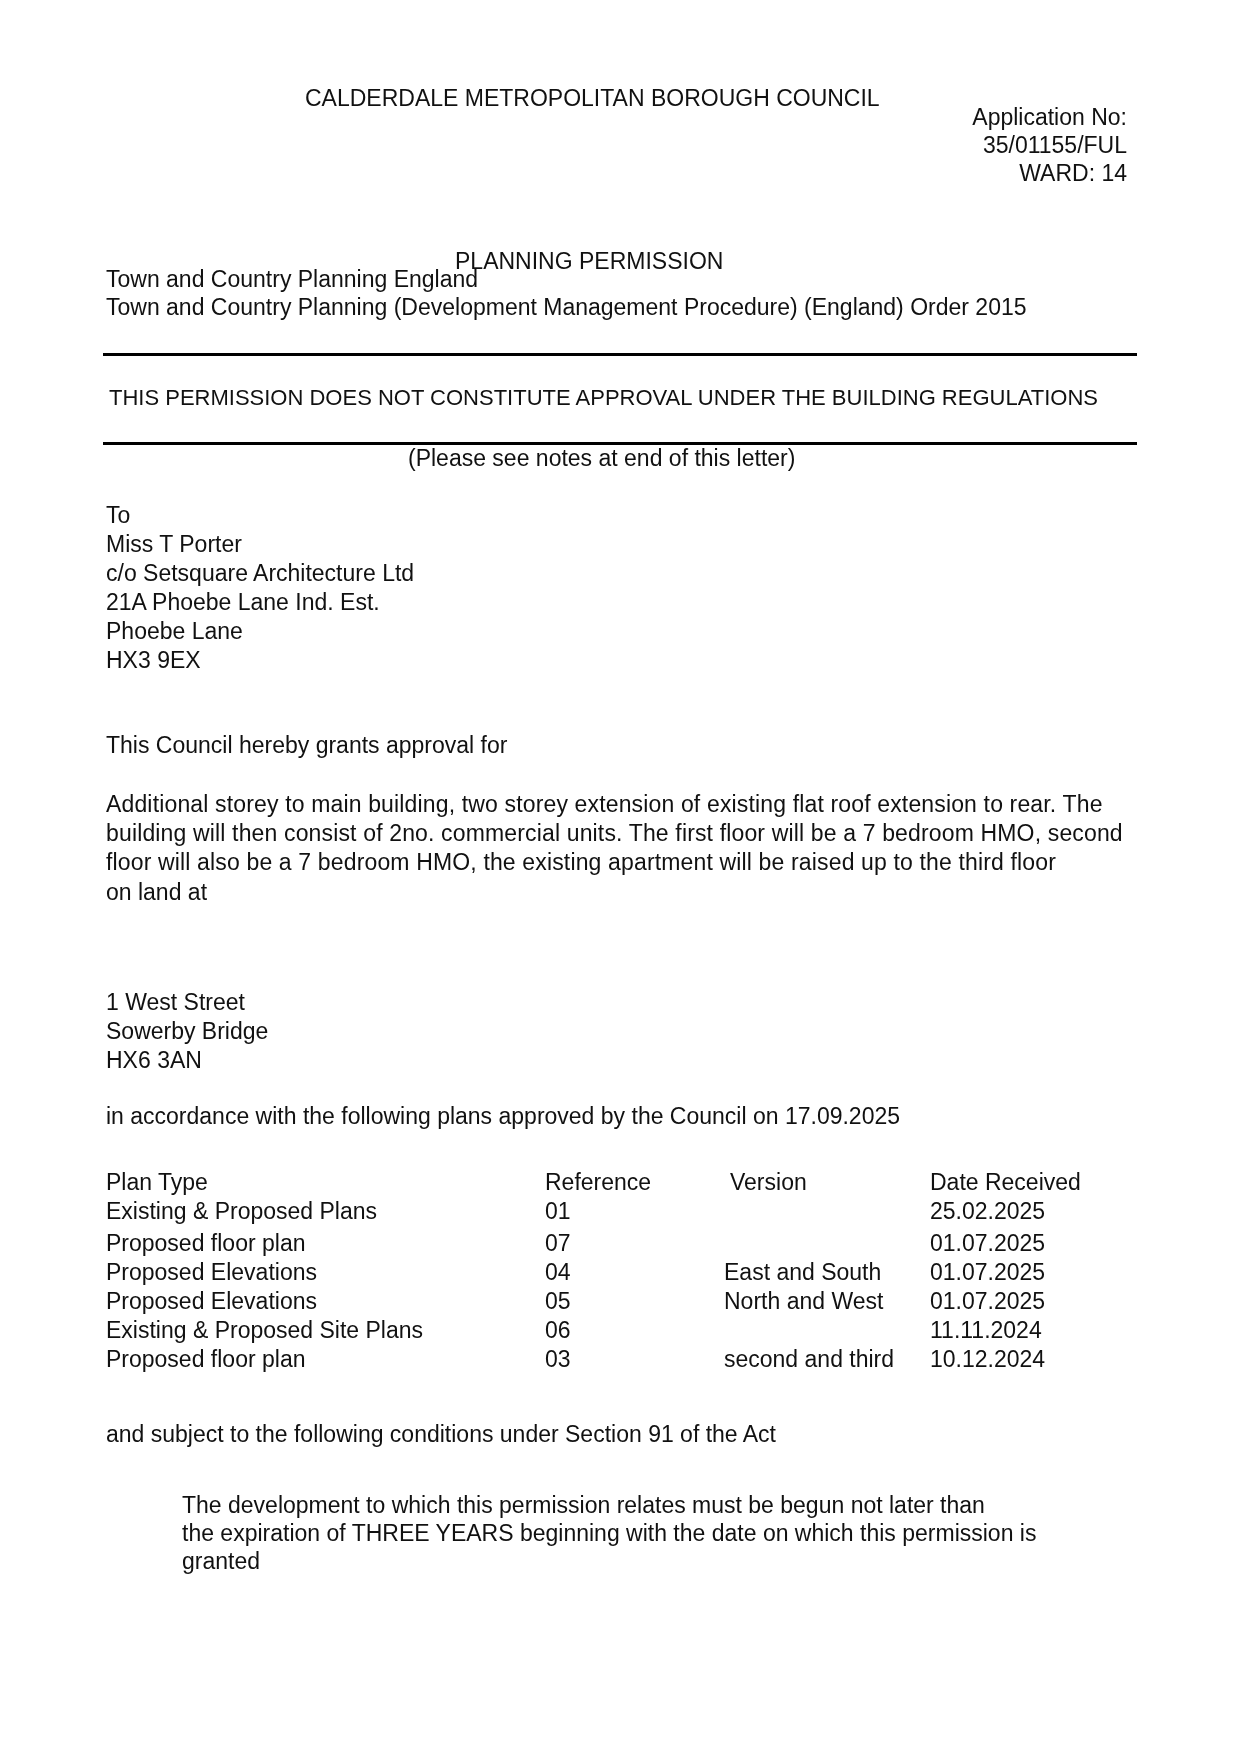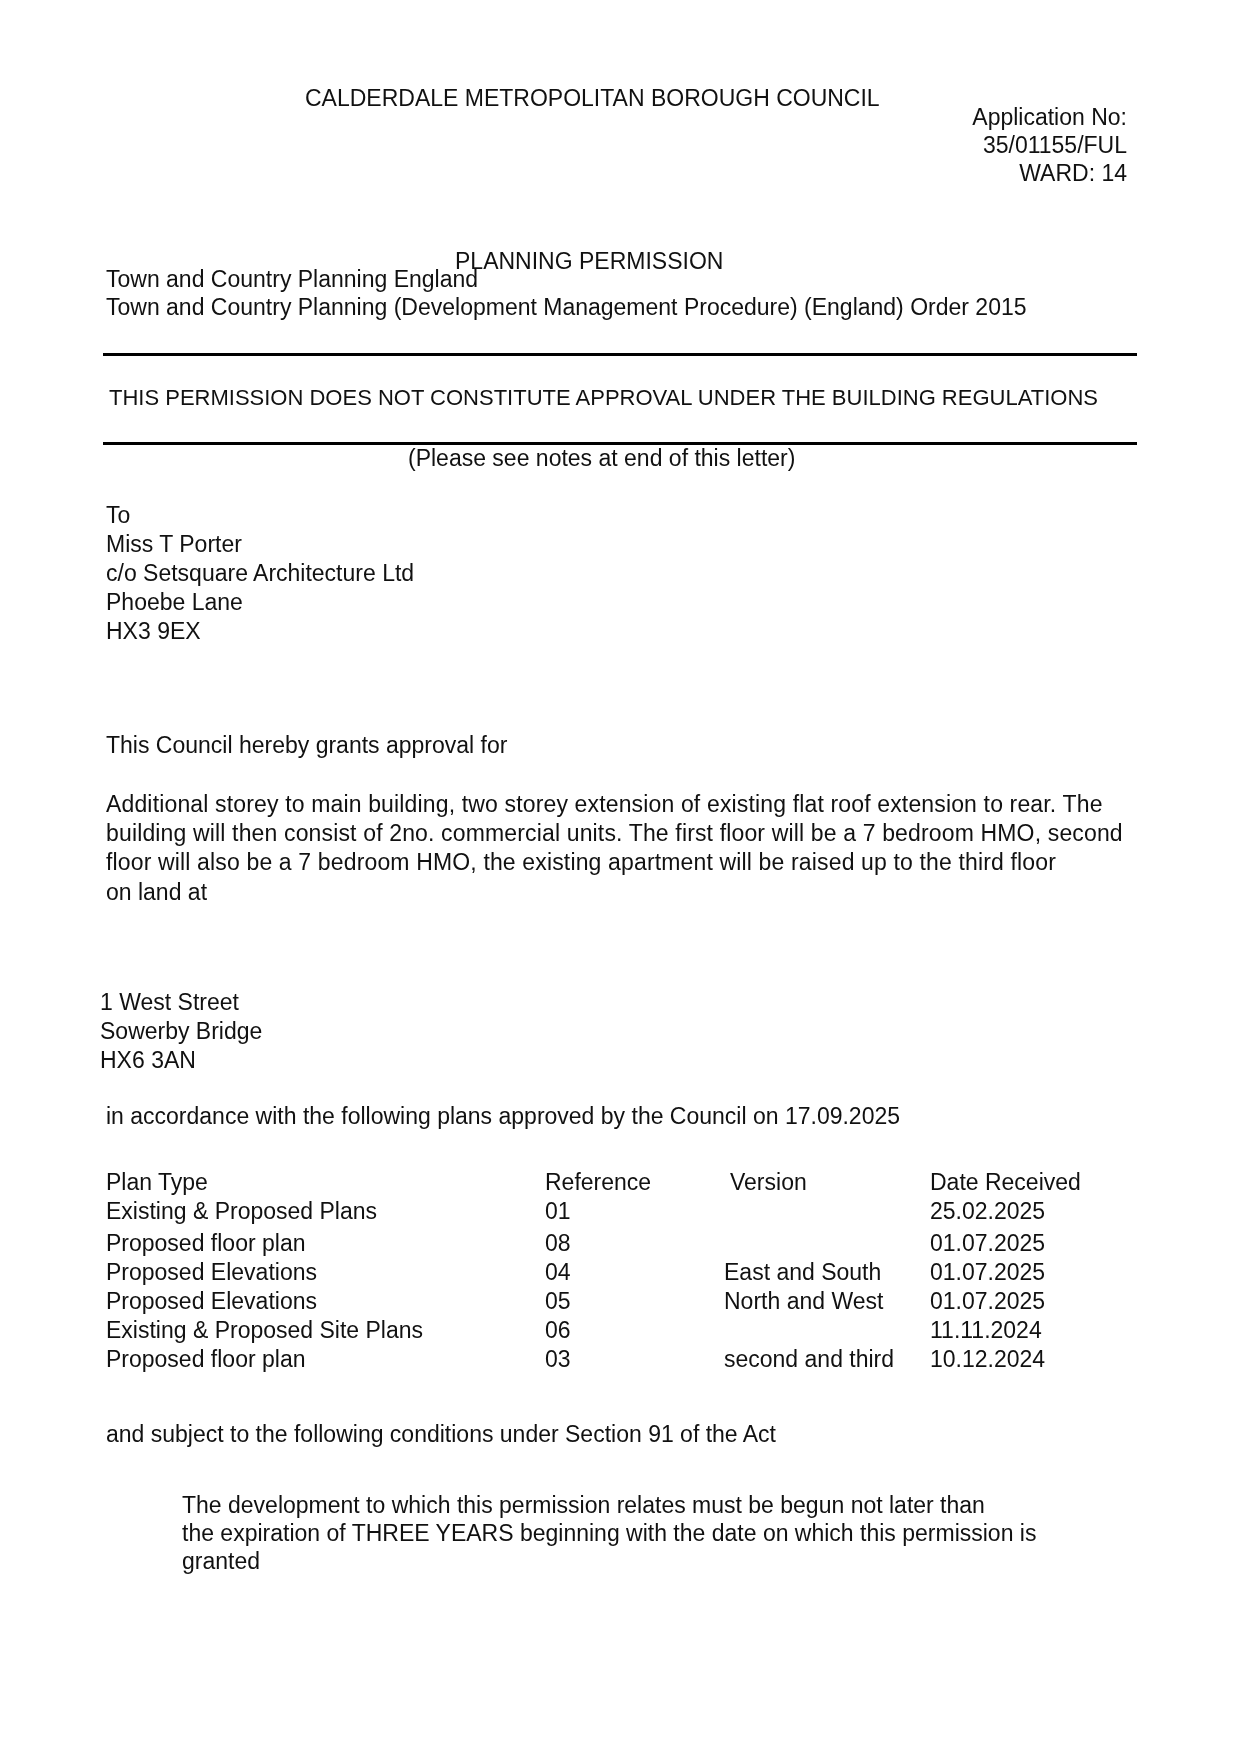--- a/index.html
+++ b/index.html
@@ -39,31 +39,32 @@
   <div class="rule" style="top:353px;"></div>
   <div class="abs" style="left:109px; top:384px; font-size:22px;">THIS PERMISSION DOES NOT CONSTITUTE APPROVAL UNDER THE BUILDING REGULATIONS</div>
   <div class="rule" style="top:442px;"></div>
 
   <div class="abs" style="left:408px; top:444px;">(Please see notes at end of this letter)</div>
 
   <div class="abs" style="left:106px; top:501px;">
     <span class="addr-line">To</span>
     <span class="addr-line">Miss T Porter</span>
     <span class="addr-line">c/o Setsquare Architecture Ltd</span>
+    <span class="addr-line">21A Phoebe Lane Ind. Est.</span>
     <span class="addr-line">Phoebe Lane</span>
     <span class="addr-line">HX3 9EX</span>
   </div>
 
   <div class="abs" style="left:106px; top:731px;">This Council hereby grants approval for</div>
 
   <div class="desc">Additional storey to main building, two storey extension of existing flat roof extension to rear. The building will then consist of 2no. commercial units. The first floor will be a 7 bedroom HMO, second floor will also be a 7 bedroom HMO, the existing apartment will be raised up to the third floor</div>
 
   <div class="abs" style="left:106px; top:878px;">on land at</div>
 
-  <div class="abs" style="left:100px; top:988px;">
+  <div class="abs" style="left:106px; top:988px;">
     <span class="addr-line">1 West Street</span>
     <span class="addr-line">Sowerby Bridge</span>
     <span class="addr-line">HX6 3AN</span>
   </div>
 
   <div class="abs" style="left:106px; top:1102px;">in accordance with the following plans approved by the Council on 17.09.2025</div>
 
   <div class="tbl">
     <div class="tbl-row">
       <span class="c1">Plan Type</span>
@@ -72,21 +73,21 @@
       <span class="c4">Date Received</span>
     </div>
     <div class="tbl-row">
       <span class="c1">Existing &amp; Proposed Plans</span>
       <span class="c2">01</span>
       <span class="c3"></span>
       <span class="c4">25.02.2025</span>
     </div>
     <div class="tbl-row" style="margin-top:3px;">
       <span class="c1">Proposed floor plan</span>
-      <span class="c2">08</span>
+      <span class="c2">07</span>
       <span class="c3"></span>
       <span class="c4">01.07.2025</span>
     </div>
     <div class="tbl-row">
       <span class="c1">Proposed Elevations</span>
       <span class="c2">04</span>
       <span class="c3">East and South</span>
       <span class="c4">01.07.2025</span>
     </div>
     <div class="tbl-row">

